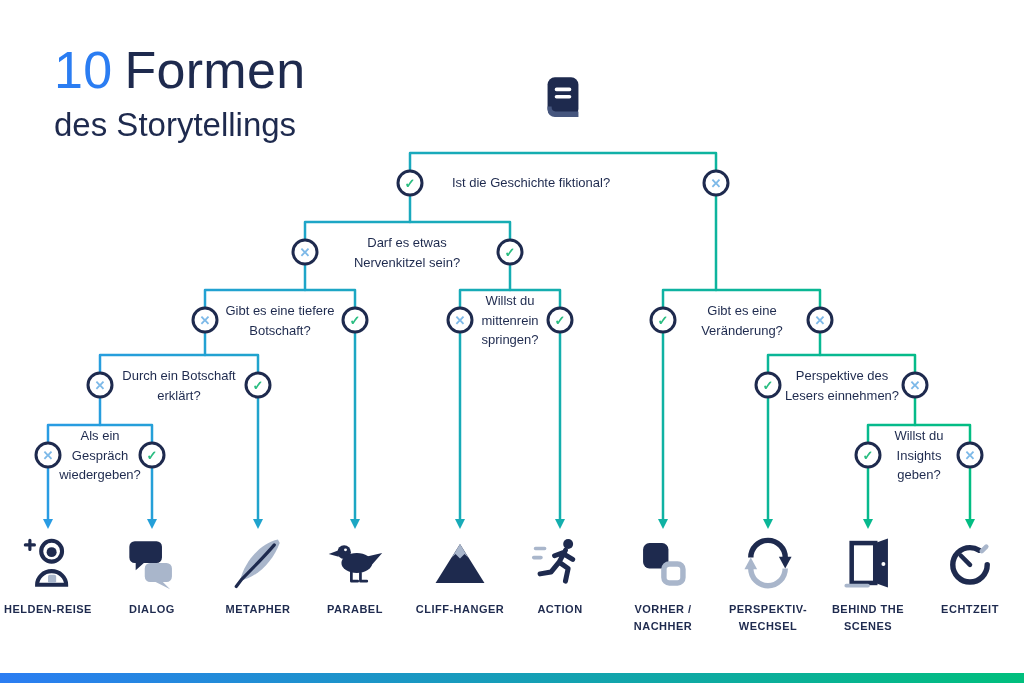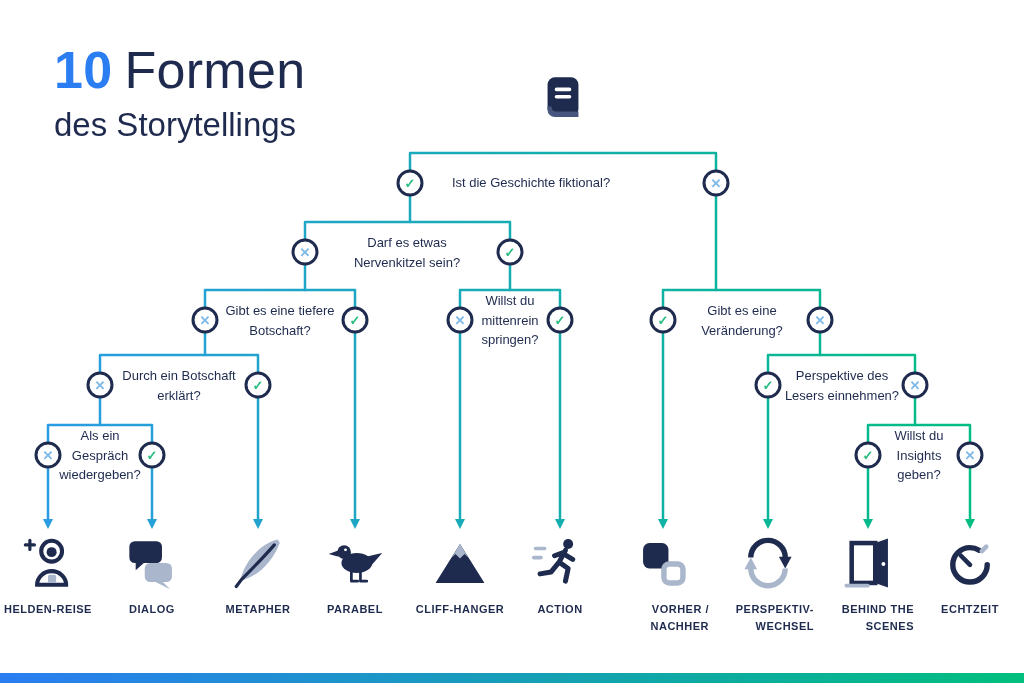--- a/index.html
+++ b/index.html
@@ -3,21 +3,21 @@
 <meta charset="utf-8">
 <style>
   *{margin:0;padding:0;box-sizing:border-box}
   html,body{background:#fff}
   body{font-family:"Liberation Sans",sans-serif;color:var(--navy,#1e2a4e)}
   .stage{position:relative;width:1024px;height:683px;background:#fff;overflow:hidden}
 
   
   .title{position:absolute;left:54px;top:40px;color:var(--navy,#1e2a4e)}
   .t-line1{font-size:52px;font-weight:500;letter-spacing:.3px}
-  .t-num{color:var(--blue,#2b7df2);font-weight:700;margin-right:12px}
+  .t-num{color:var(--blue,#2b7df2);font-weight:400;margin-right:12px}
   .t-sub{font-size:33px;font-weight:400;margin-top:6px}
 
   
   .book{position:absolute;left:537px;top:70px;width:52px;height:60px}
   .book svg{width:100%;height:100%}
 
   
   .lines{position:absolute;left:0;top:0;pointer-events:none}
 
   
@@ -32,21 +32,21 @@
   .glyph{font-size:13px;font-weight:700;line-height:1}
   .glyph.check{color:var(--green,#2abd81)}
   .glyph.cross{color:var(--sky,#7db9e8)}
 
   
   .leaf{position:absolute;top:534px;transform:translateX(-50%);
         display:flex;flex-direction:column;align-items:center;width:112px}
   .leaf-icon{width:58px;height:58px}
   .leaf-icon svg{width:100%;height:100%}
   .leaf-label{max-width:92px;margin-top:9px;font-size:11px;font-weight:700;
-              letter-spacing:.5px;line-height:1.5;color:var(--navy,#1e2a4e);text-align:right}
+              letter-spacing:.5px;line-height:1.5;color:var(--navy,#1e2a4e);text-align:center}
 
   
   .bar{position:absolute;left:0;bottom:0;width:100%;height:10px;
        background:linear-gradient(90deg,var(--blue,#2b7df2),var(--lineGreen,#00bf7d))}
 </style>
 </head>
 <body>
 
 <div class="stage">
 

